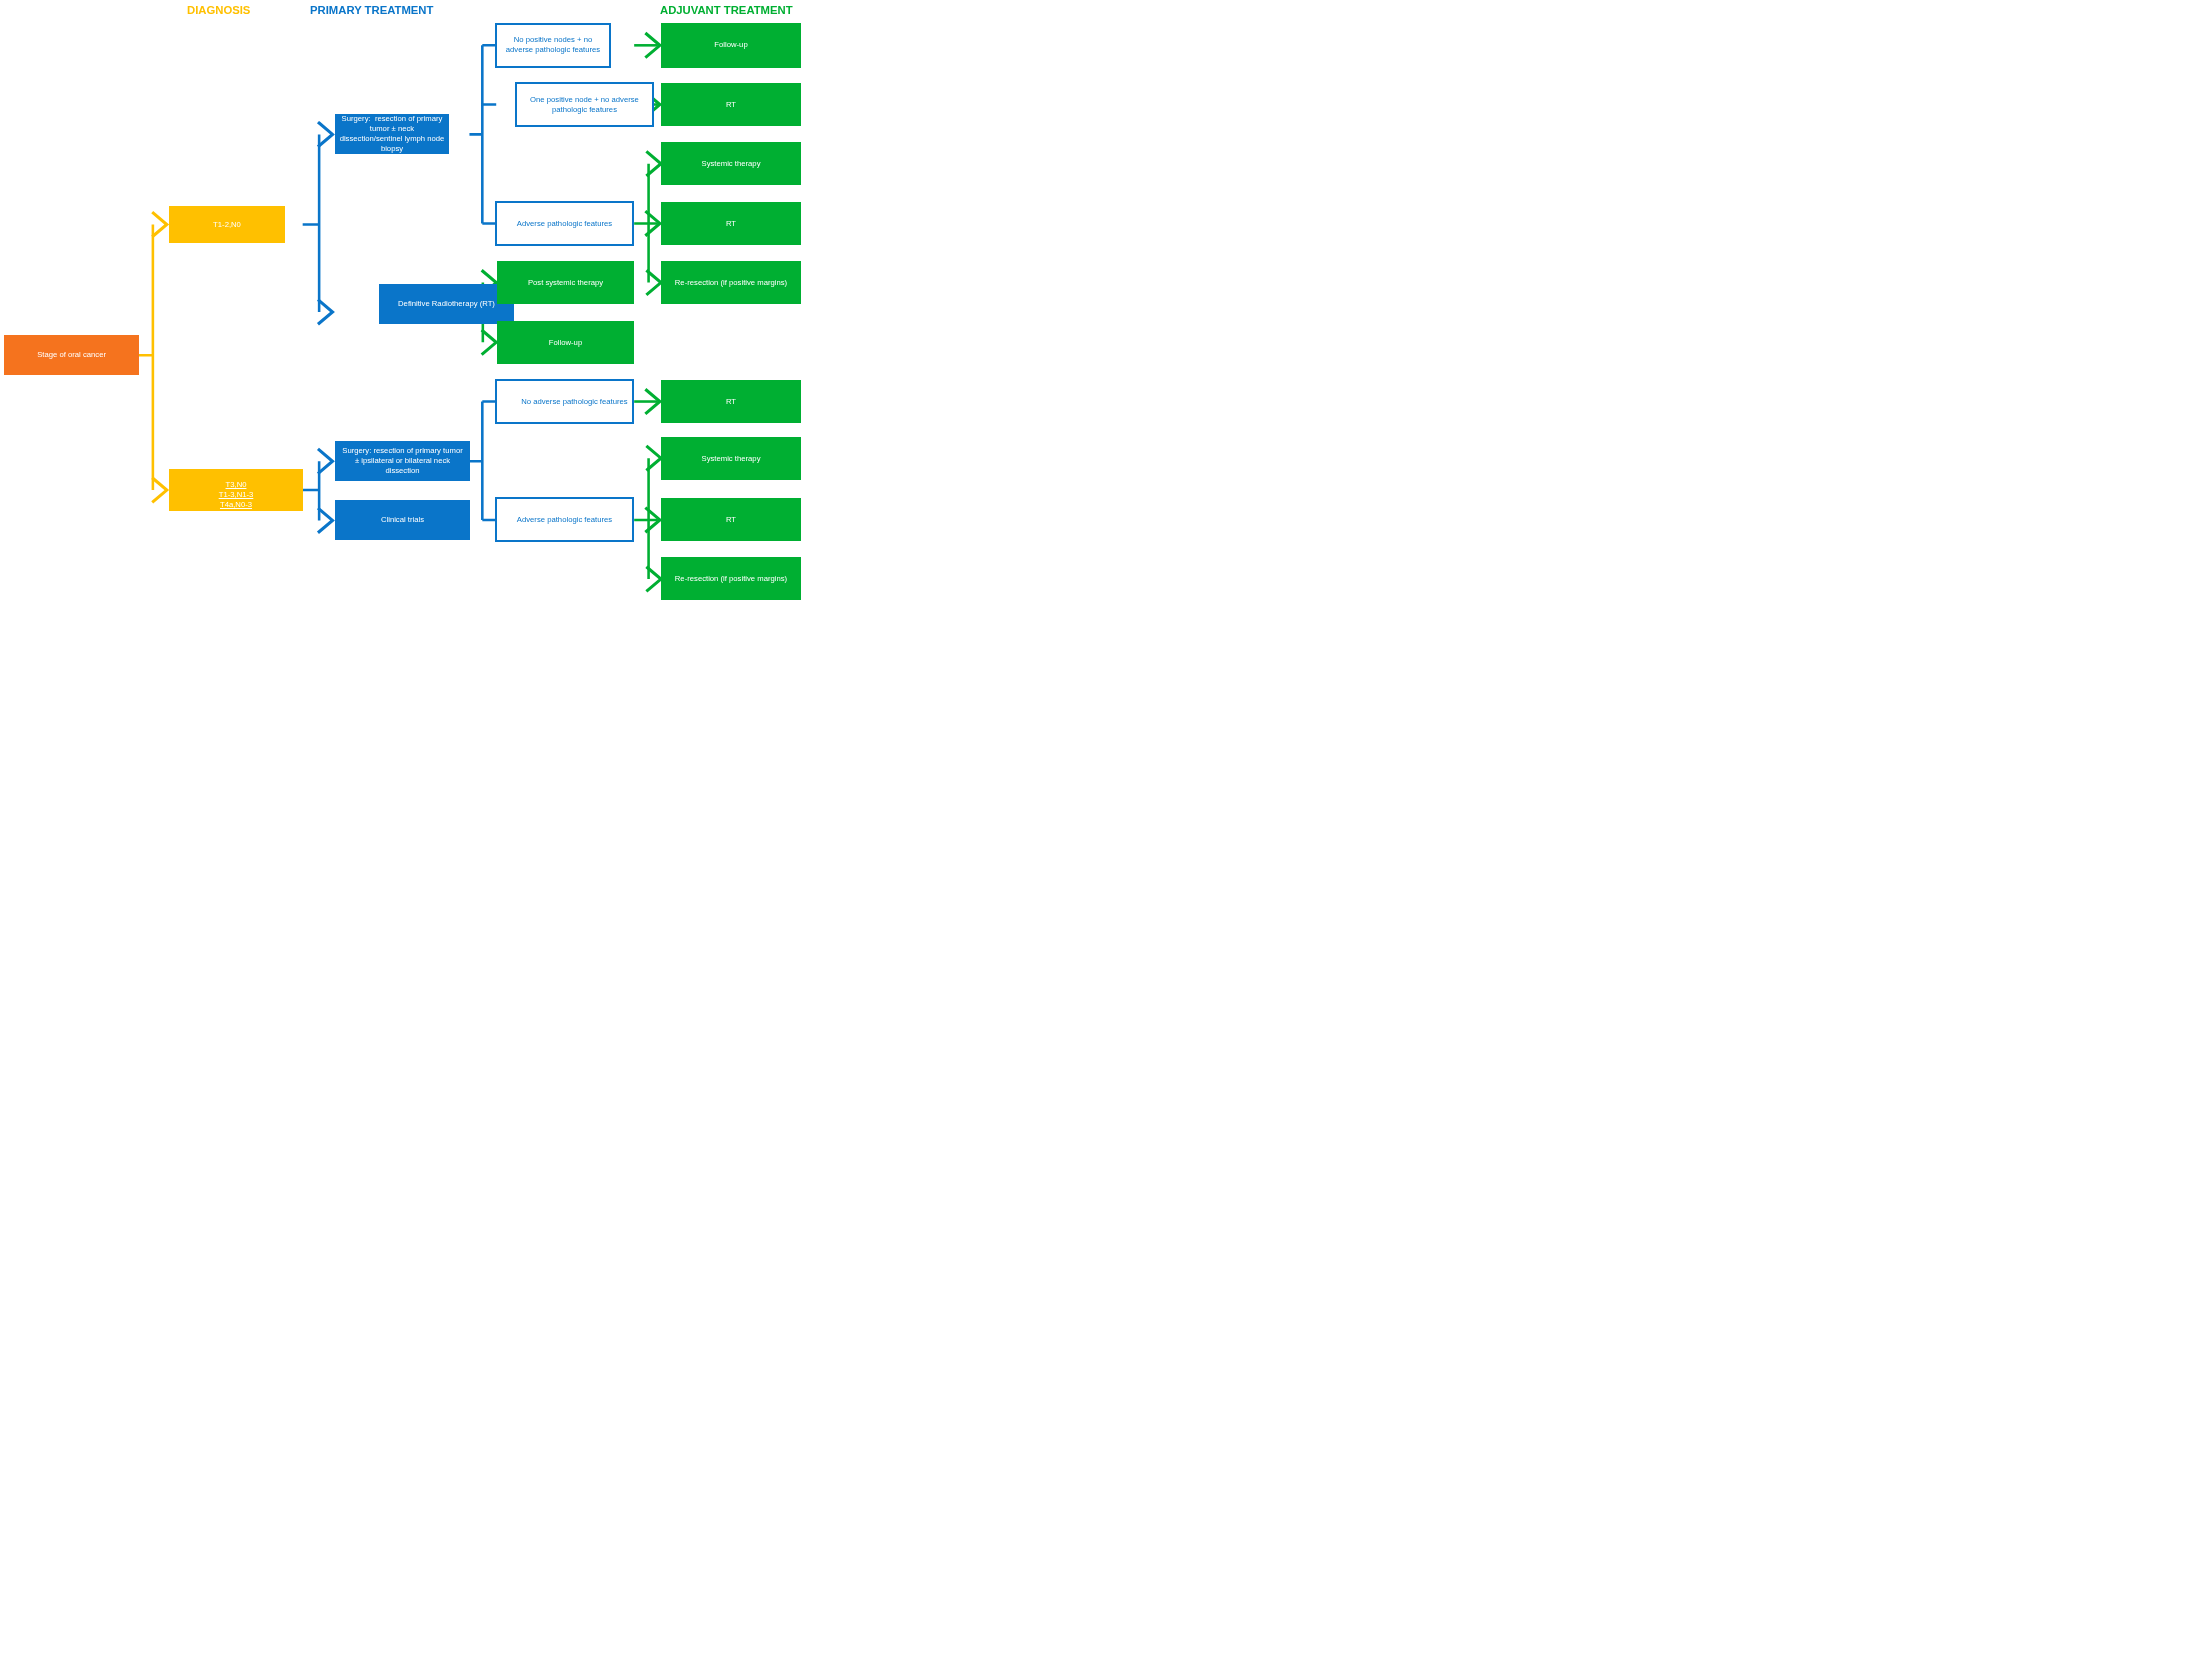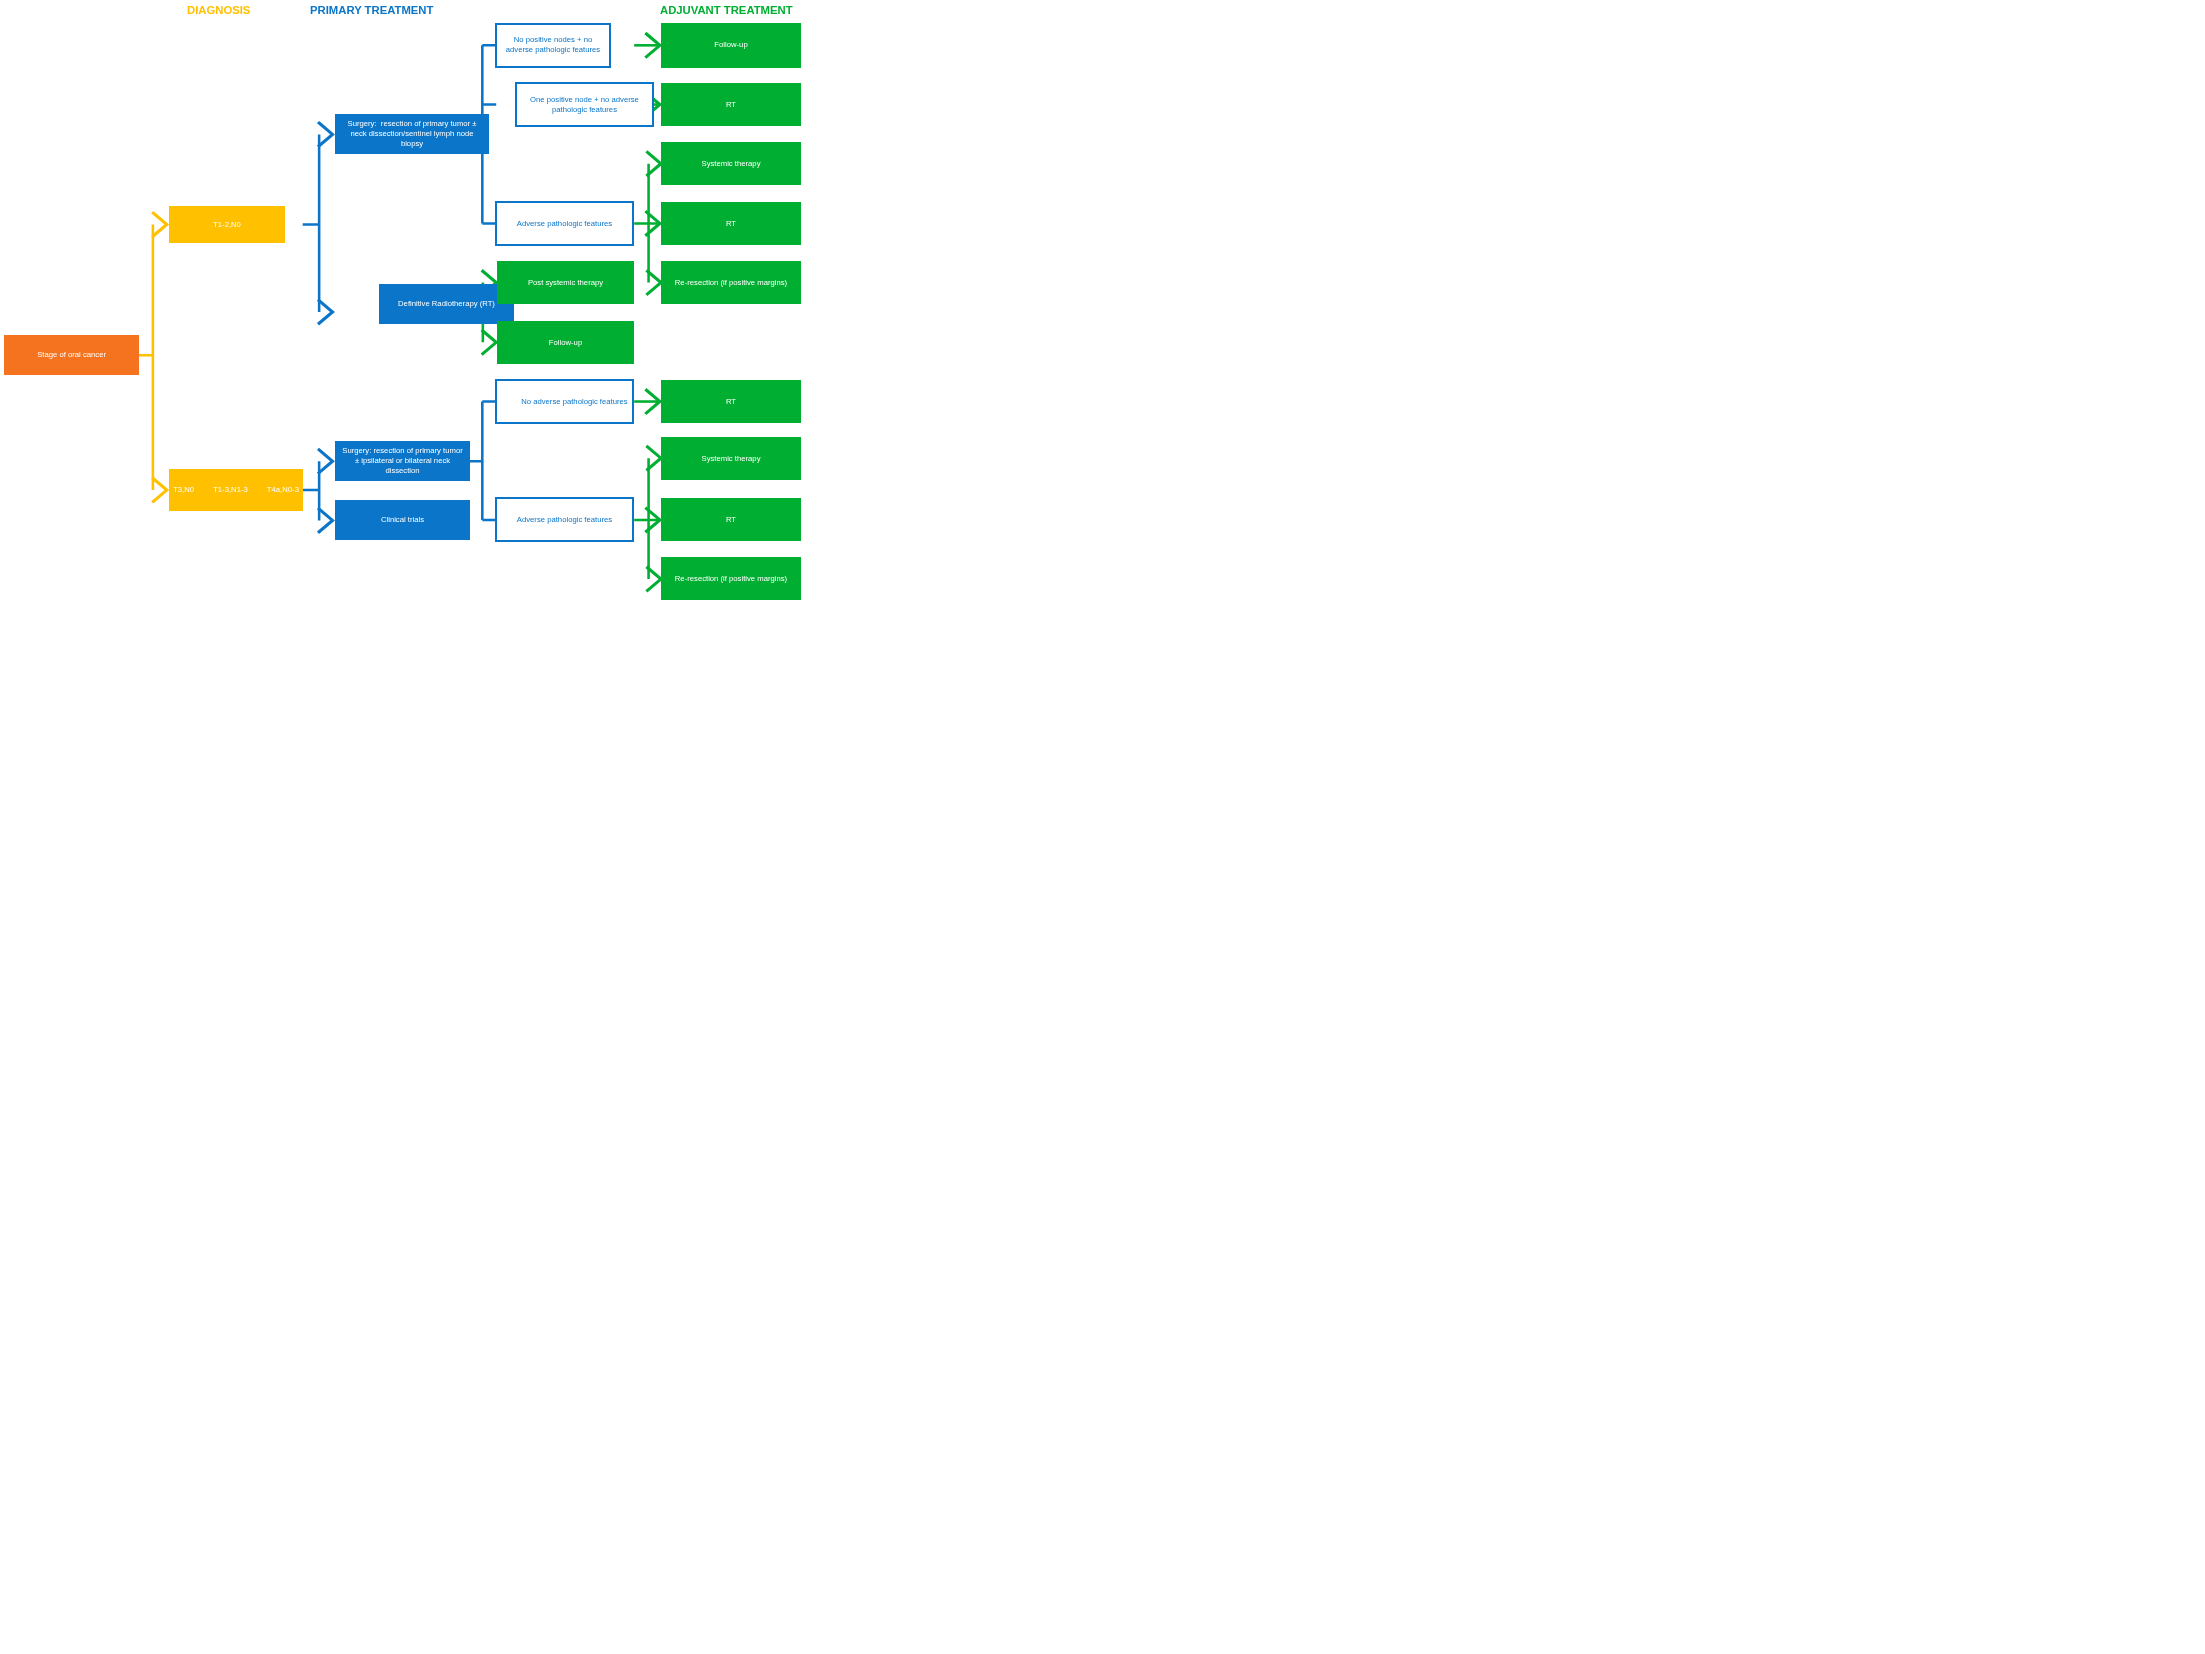--- a/index.html
+++ b/index.html
@@ -58,23 +58,24 @@
   .node.yellow { background: var(--yellow); color: #ffffff; }
   .node.blue   { background: var(--blue);   color: #ffffff; }
   .node.green  { background: var(--green);  color: #ffffff; }
   .node.white  {
     background: #ffffff;
     border: 2.6px solid var(--blue);
     color: var(--blue);
   }
   .node .lbl { white-space: pre-wrap; }
   .multi {
-    flex-direction: row;
-    justify-content: space-between;
+    flex-direction: column;
+    justify-content: flex-end;
     padding: 1.5px 4.1px;
+    text-decoration: underline;
   }
 </style>
 </head>
 <body>
 
 <div class="canvas">
 
   <svg class="connectors" viewBox="0 0 1560 1183" aria-hidden="true">
 
     <g>
@@ -148,21 +149,21 @@
 
   <div class="node yellow" style="left:169px; top:206px; width:116px; height:37px;">
     <span class="lbl">T1-2,N0</span>
   </div>
   <div class="node yellow multi" style="left:169px; top:469px; width:134px; height:42px;">
     <span class="lbl">T3,N0</span>
     <span class="lbl">T1-3,N1-3</span>
     <span class="lbl">T4a,N0-3</span>
   </div>
 
-  <div class="node blue" style="left:335px; top:114px; width:154px; height:40px;">
+  <div class="node blue" style="left:335px; top:114px; width:114px; height:40px;">
     <span class="lbl">Surgery:  resection of primary tumor ± neck dissection/sentinel lymph node biopsy</span>
   </div>
   <div class="node blue" style="left:335px; top:284px; width:135px; height:40px;margin-left:44px;">
     <span class="lbl">Definitive Radiotherapy (RT)</span>
   </div>
   <div class="node blue" style="left:335px; top:441px; width:135px; height:40px;">
     <span class="lbl">Surgery: resection of primary tumor ± ipsilateral or bilateral neck dissection</span>
   </div>
   <div class="node blue" style="left:335px; top:500px; width:135px; height:40px;">
     <span class="lbl">Clinical trials</span>

